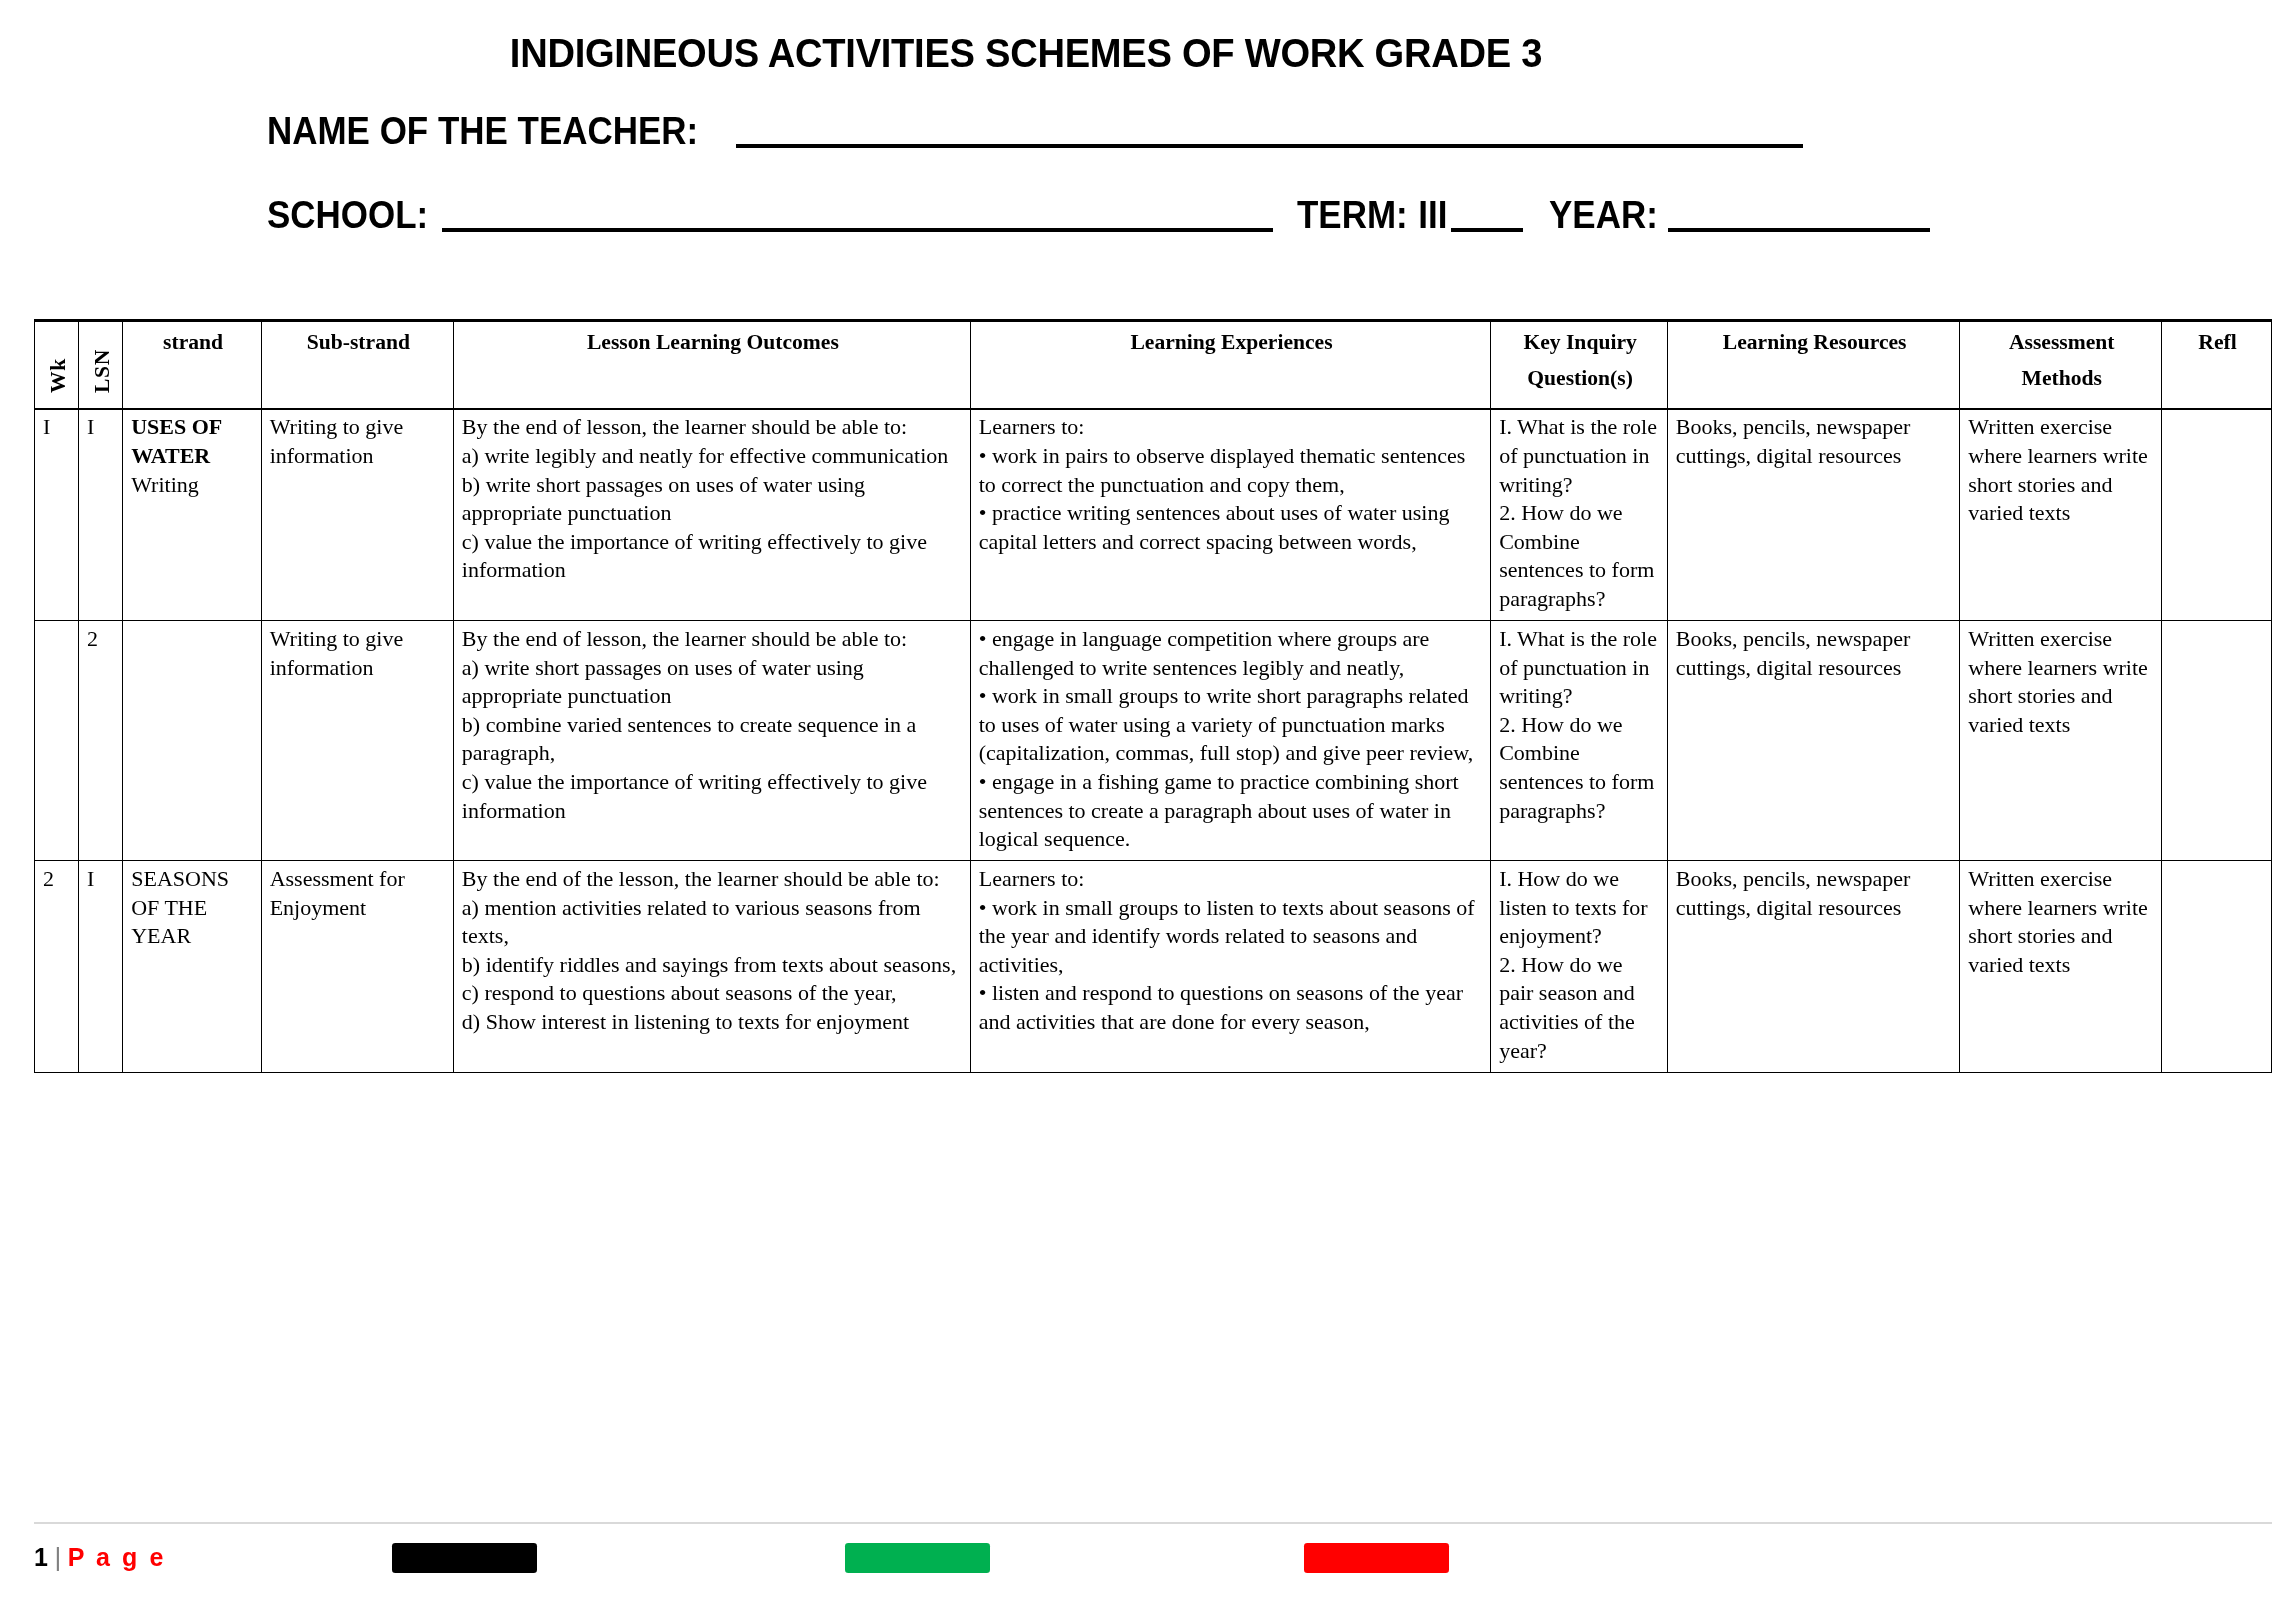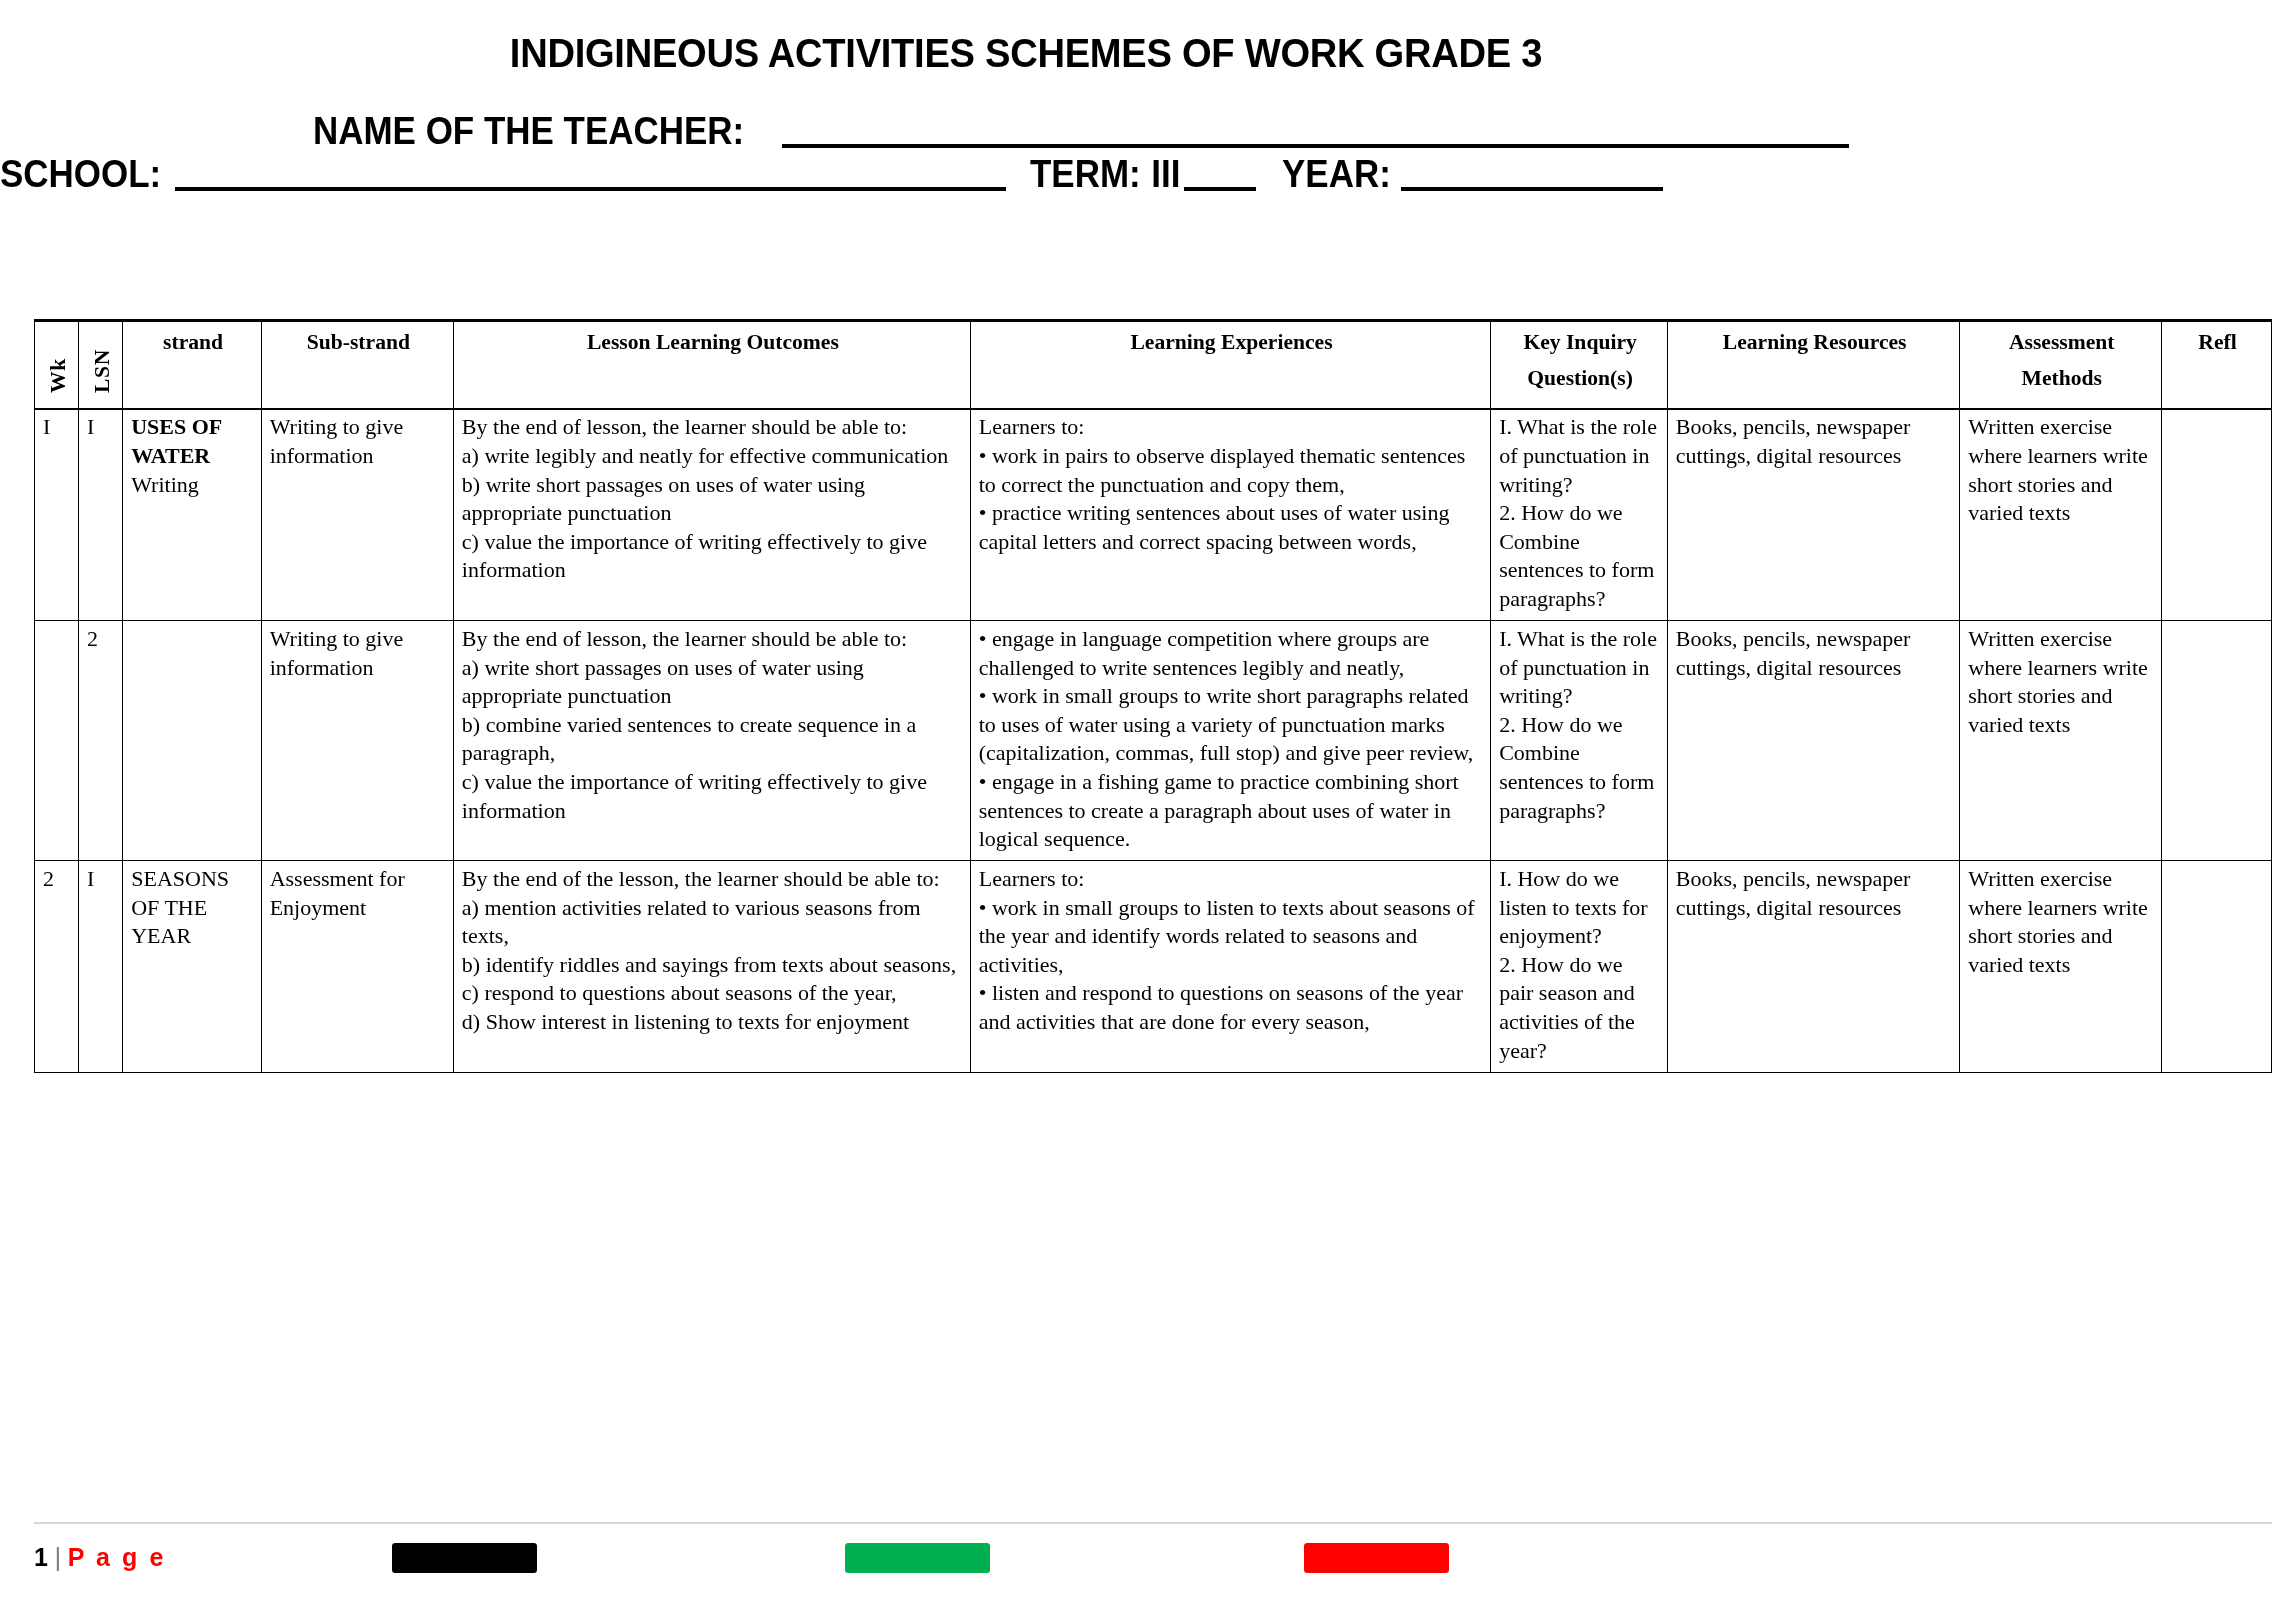--- a/index.html
+++ b/index.html
@@ -32,22 +32,22 @@
     white-space:nowrap;
   }
   .hdr-line{
     font-family:"Liberation Sans", sans-serif;
     font-weight:bold;
     font-size:38px;
     white-space:nowrap;
     display:flex;
     align-items:flex-end;
   }
-  .hdr-teacher{ padding-left:267px; margin-top:33px;margin-left:46px; }
-  .hdr-school { }
+  .hdr-teacher{ padding-left:267px; margin-top:33px; }
+  .hdr-school { padding-left:267px; margin-top:41px; }
 
   .hdr-label{ transform:scaleX(0.92); transform-origin:left bottom; display:inline-block;}
   .rule{
     display:inline-block;
     border-bottom:4.6px solid #000;
     height:0;
     position:relative;
     top:-5.2px;
   }
   .rule.teacher{ width:1067px; }

